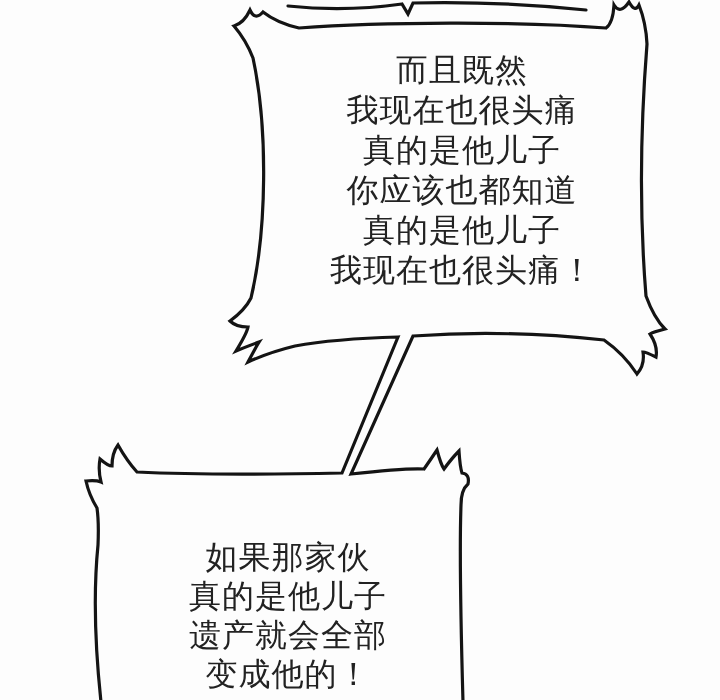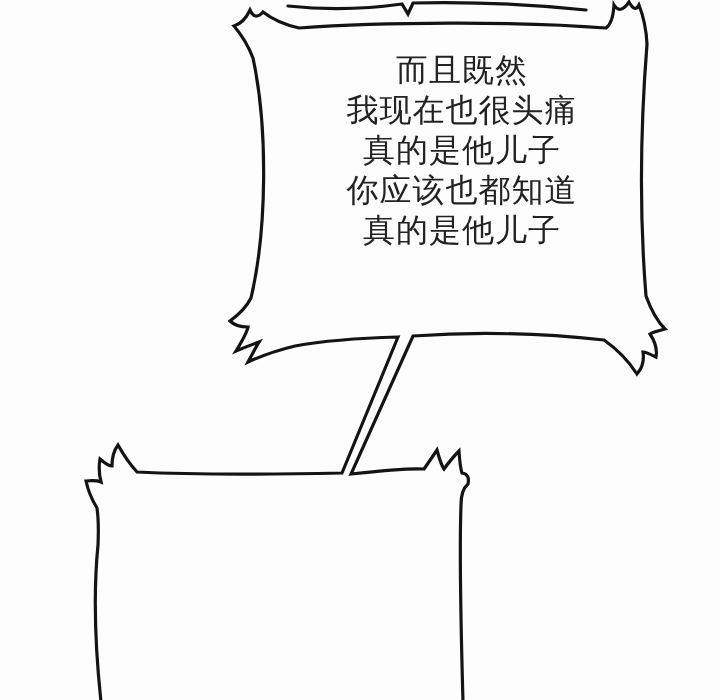--- a/index.html
+++ b/index.html
@@ -109,16 +109,23 @@
              C 267,230 268,128 253,58
              Z"></path>
   </svg>
 
   <div id="bubble1-text" class="bubble-text">
     <div>而且既然</div>
     <div>我现在也很头痛</div>
     <div>真的是他儿子</div>
     <div>你应该也都知道</div>
     <div>真的是他儿子</div>
+    <div>我现在也很头痛！</div>
   </div>
 
+  <div id="bubble2-text" class="bubble-text">
+    <div>如果那家伙</div>
+    <div>真的是他儿子</div>
+    <div>遗产就会全部</div>
+    <div>变成他的！</div>
+  </div>
 
 </div>
 
 </body></html>

